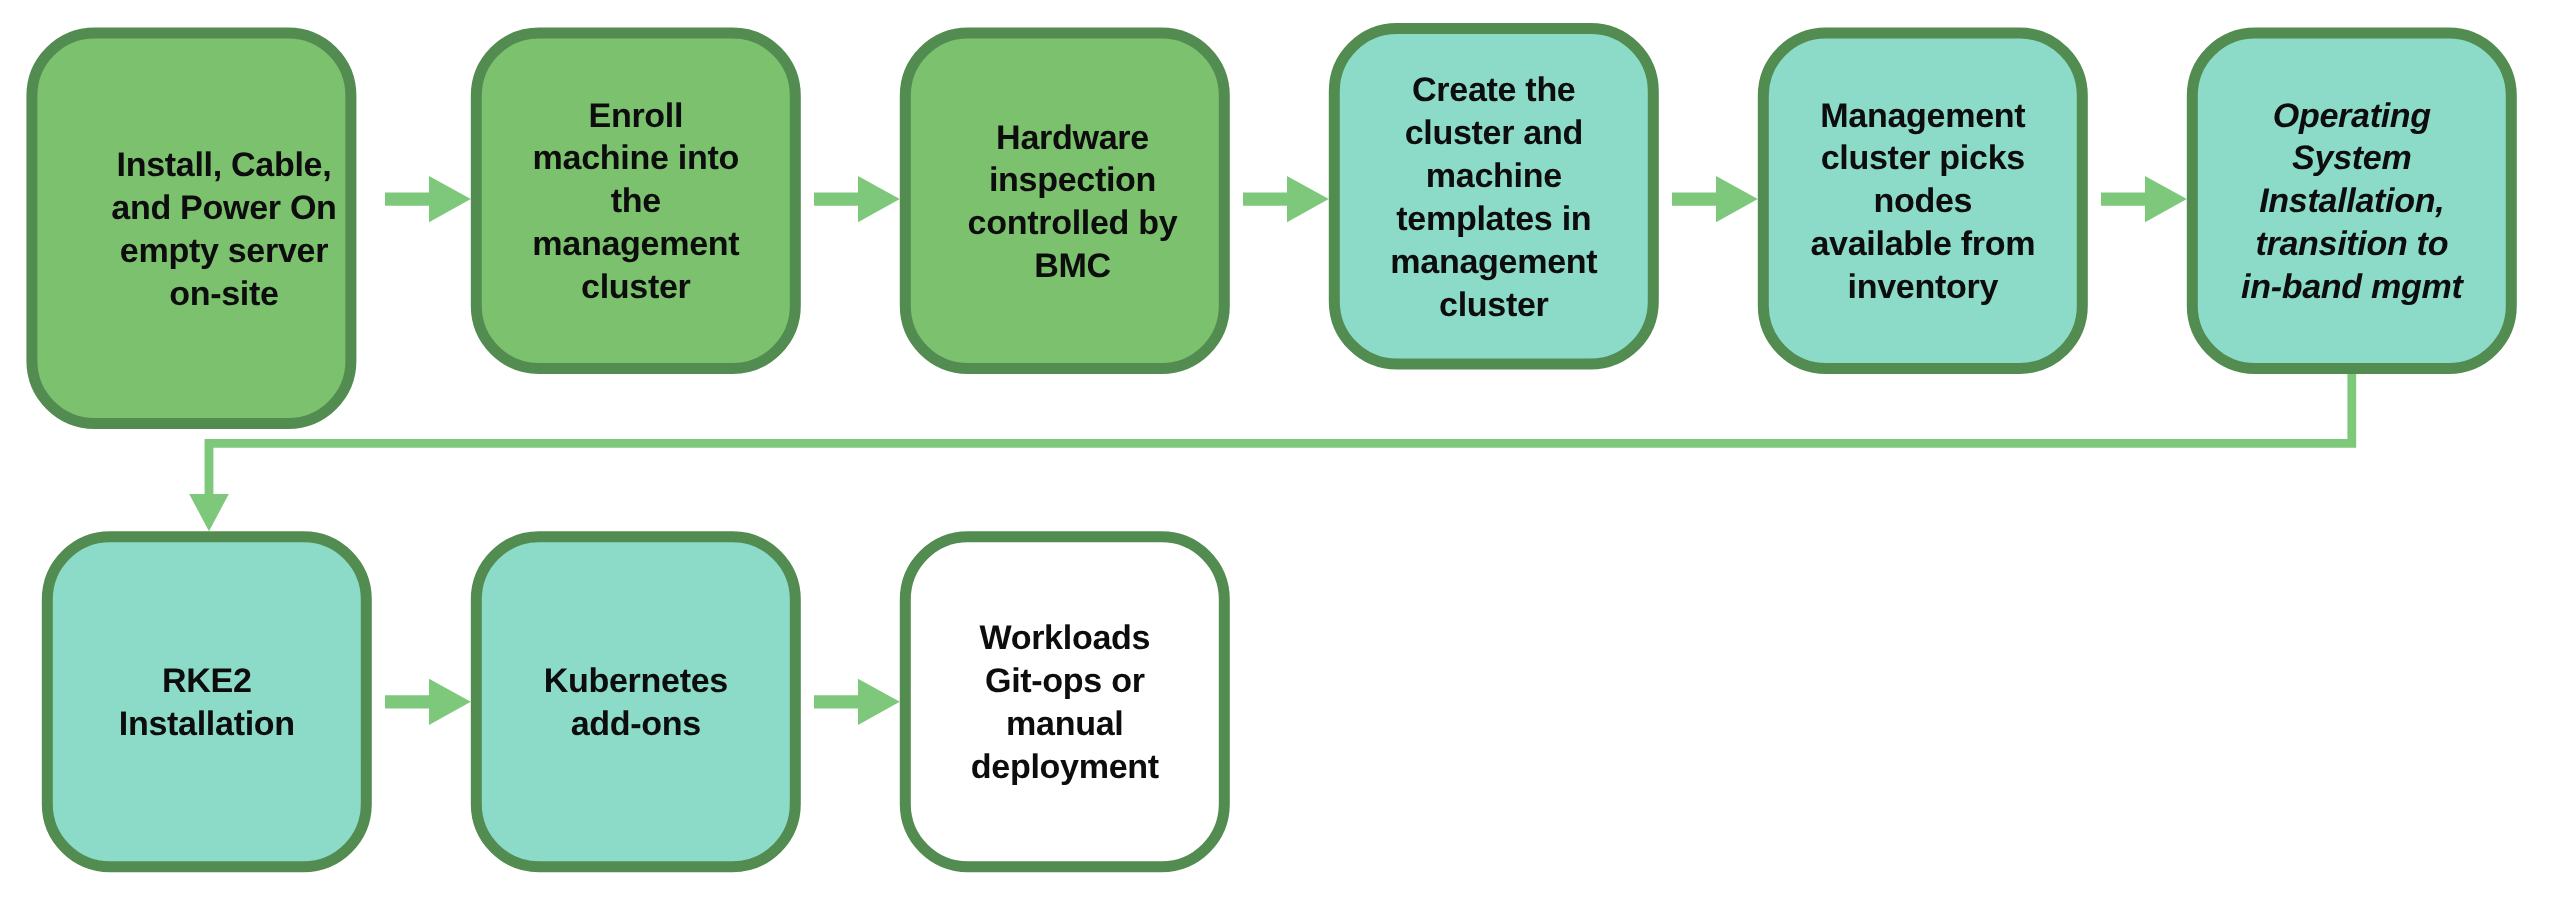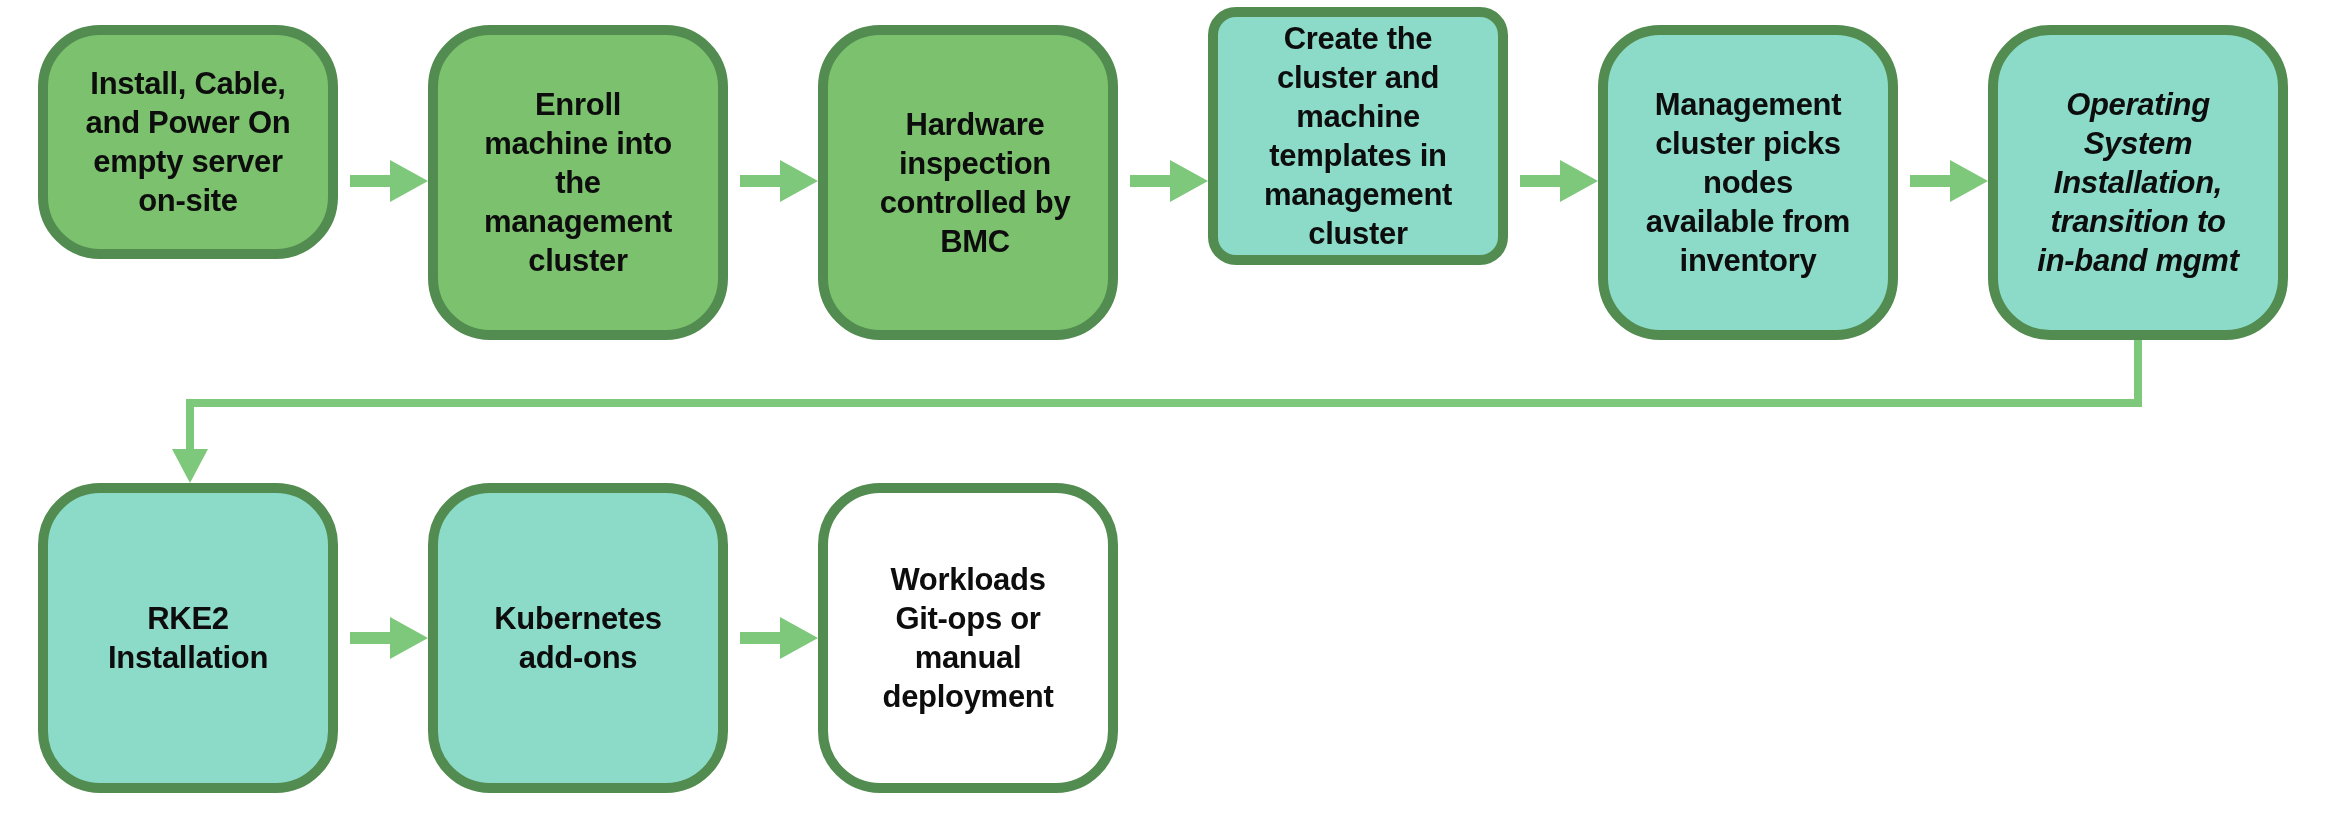--- a/index.html
+++ b/index.html
@@ -33,24 +33,24 @@
   .node[data-fill="white"] { background: var(--white-fill, #ffffff); }
   .node-label {
     white-space: pre-line;
     font-weight: 700;
     font-size: 31px;
     line-height: 39px;
     letter-spacing: -0.3px;
     color: var(--text, #0d0d0d);
   }
   
-  .r1c1 { left: 38px;   top: 25px;  width: 300px; height: 234px; }
+  .r1c1 { left: 24px;   top: 25px;  width: 300px; height: 365px; justify-content: flex-end; }
   .r1c2 { left: 428px;  top: 25px;  width: 300px; height: 315px; }
   .r1c3 { left: 818px;  top: 25px;  width: 300px; height: 315px; padding-left: 22px; }
-  .r1c4 { left: 1208px; top: 7px;  width: 300px; height: 258px; border-radius: 28px; }
+  .r1c4 { left: 1208px; top: 21px;  width: 300px; height: 315px; }
   .r1c5 { left: 1598px; top: 25px;  width: 300px; height: 315px; }
   .r1c6 { left: 1988px; top: 25px;  width: 300px; height: 315px; font-style: italic; }
   
   .r2c1 { left: 38px;   top: 483px; width: 300px; height: 310px; }
   .r2c2 { left: 428px;  top: 483px; width: 300px; height: 310px; }
   .r2c3 { left: 818px;  top: 483px; width: 300px; height: 310px; }
 </style>
 </head>
 <body>
 

